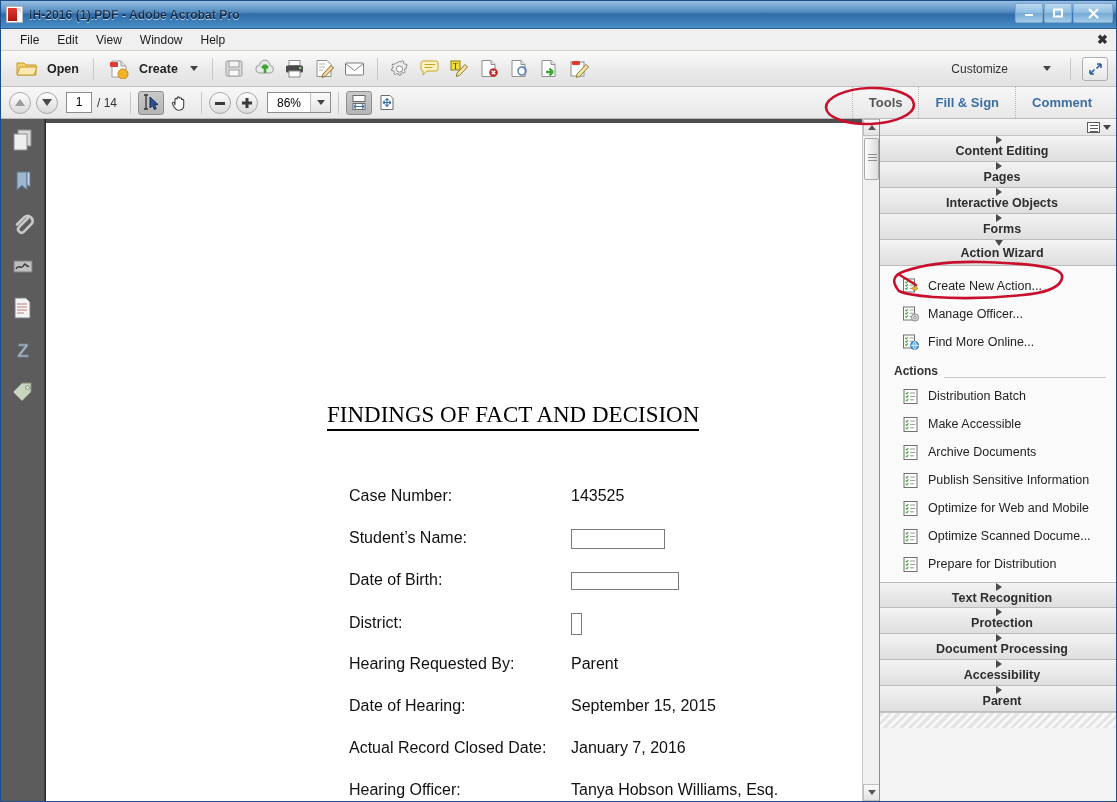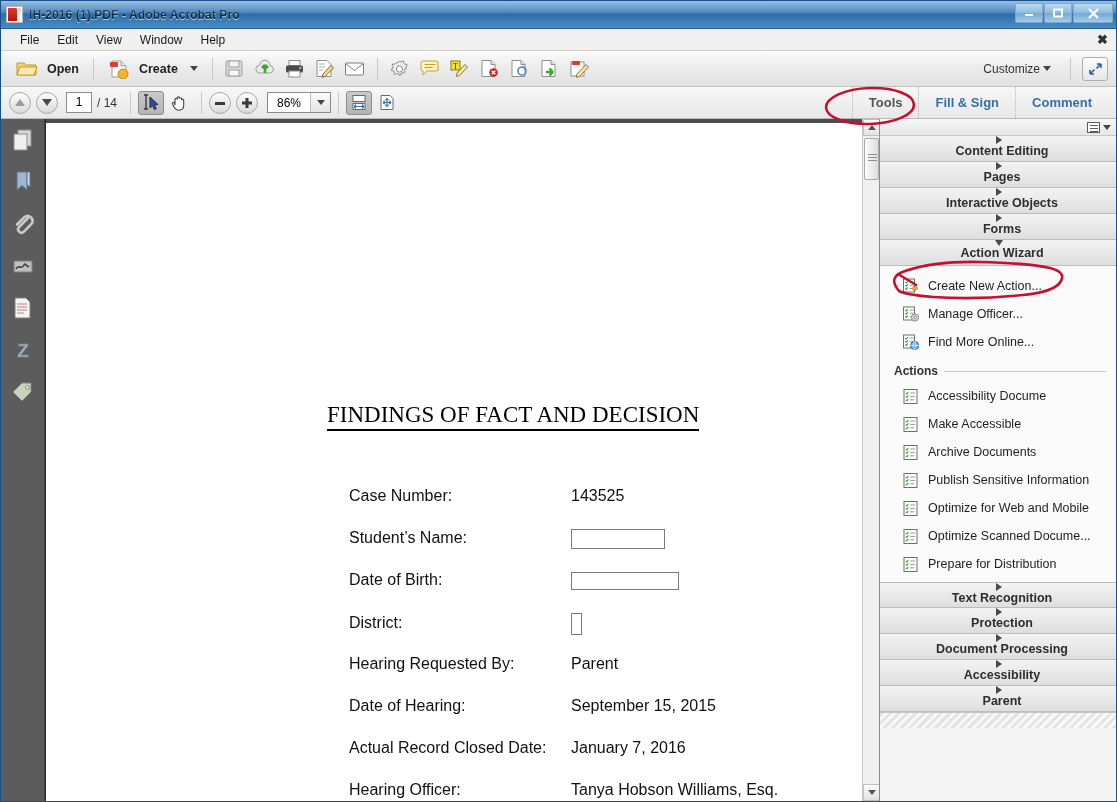--- a/index.html
+++ b/index.html
@@ -104,21 +104,21 @@
     border-left: 4px solid transparent; border-right: 4px solid transparent;
     border-top: 5px solid #444;
   }
   .tb-btn {
     width: 30px; height: 26px; display: flex; align-items: center; justify-content: center;
     border-radius: 3px;
   }
   .tb-right { margin-left: auto; display: flex; align-items: center; gap: 4px; }
   .customize {
     display: flex; align-items: center; font-size: 12px; color: #333;
-    padding: 3px 8px; border-radius: 3px;
+    padding: 3px 8px; border-radius: 3px; gap: 32px;
   }
   .expand-btn {
     width: 26px; height: 24px; border: 1px solid #aeaeae; border-radius: 3px;
     background: linear-gradient(to bottom, #fdfdfd, #e6e6e6);
     display: flex; align-items: center; justify-content: center;
   }
 
   
   .navbar {
     height: 32px;
@@ -286,21 +286,21 @@
     border-left: 4px solid transparent; border-right: 4px solid transparent;
     border-top: 6px solid #4a4a4a;
   }
   .panel-body { background: #fafafa; padding: 6px 0 4px 0; }
   .act-item {
     display: flex; align-items: center; gap: 9px;
     height: 28px; padding-left: 22px;
     font-size: 12.5px; color: #1f1f1f;
   }
   .actions-label {
-    display: flex; align-items: center; gap: 6px;
+    display: flex; align-items: flex-end; gap: 6px;
     padding: 8px 10px 4px 14px;
     font-size: 12px; font-weight: bold; color: #333;
   }
   .actions-label .rule { flex: 1; height: 1px; background: #c7c7c7; }
   .hatch {
     height: 16px;
     background: repeating-linear-gradient(135deg, #e4e4e4 0 3px, #f8f8f8 3px 6px);
     border-top: 1px solid #c6c6c6;
   }
 
@@ -754,21 +754,21 @@
         </div>
 
         <div class="act-item">
           <span class="chk-ico">
             <svg width="17" height="17" viewBox="0 0 17 17">
               <rect x="2" y="1.5" width="13" height="14" fill="#fff" stroke="#6f6f6f"></rect>
               <path d="M3.8 5 l1 1 1.6-2 M3.8 8.4 l1 1 1.6-2 M3.8 11.8 l1 1 1.6-2" stroke="#3ea531" stroke-width="1.1" fill="none"></path>
               <path d="M8.2 5 h5 M8.2 8.4 h5 M8.2 11.8 h4" stroke="#999" stroke-width="1"></path>
             </svg>
           </span>
-          <span>Accessibility Docume</span>
+          <span>Distribution Batch</span>
         </div>
         <div class="act-item">
           <span class="chk-ico">
             <svg width="17" height="17" viewBox="0 0 17 17">
               <rect x="2" y="1.5" width="13" height="14" fill="#fff" stroke="#6f6f6f"></rect>
               <path d="M3.8 5 l1 1 1.6-2 M3.8 8.4 l1 1 1.6-2 M3.8 11.8 l1 1 1.6-2" stroke="#3ea531" stroke-width="1.1" fill="none"></path>
               <path d="M8.2 5 h5 M8.2 8.4 h5 M8.2 11.8 h4" stroke="#999" stroke-width="1"></path>
             </svg>
           </span>
           <span>Make Accessible</span>

